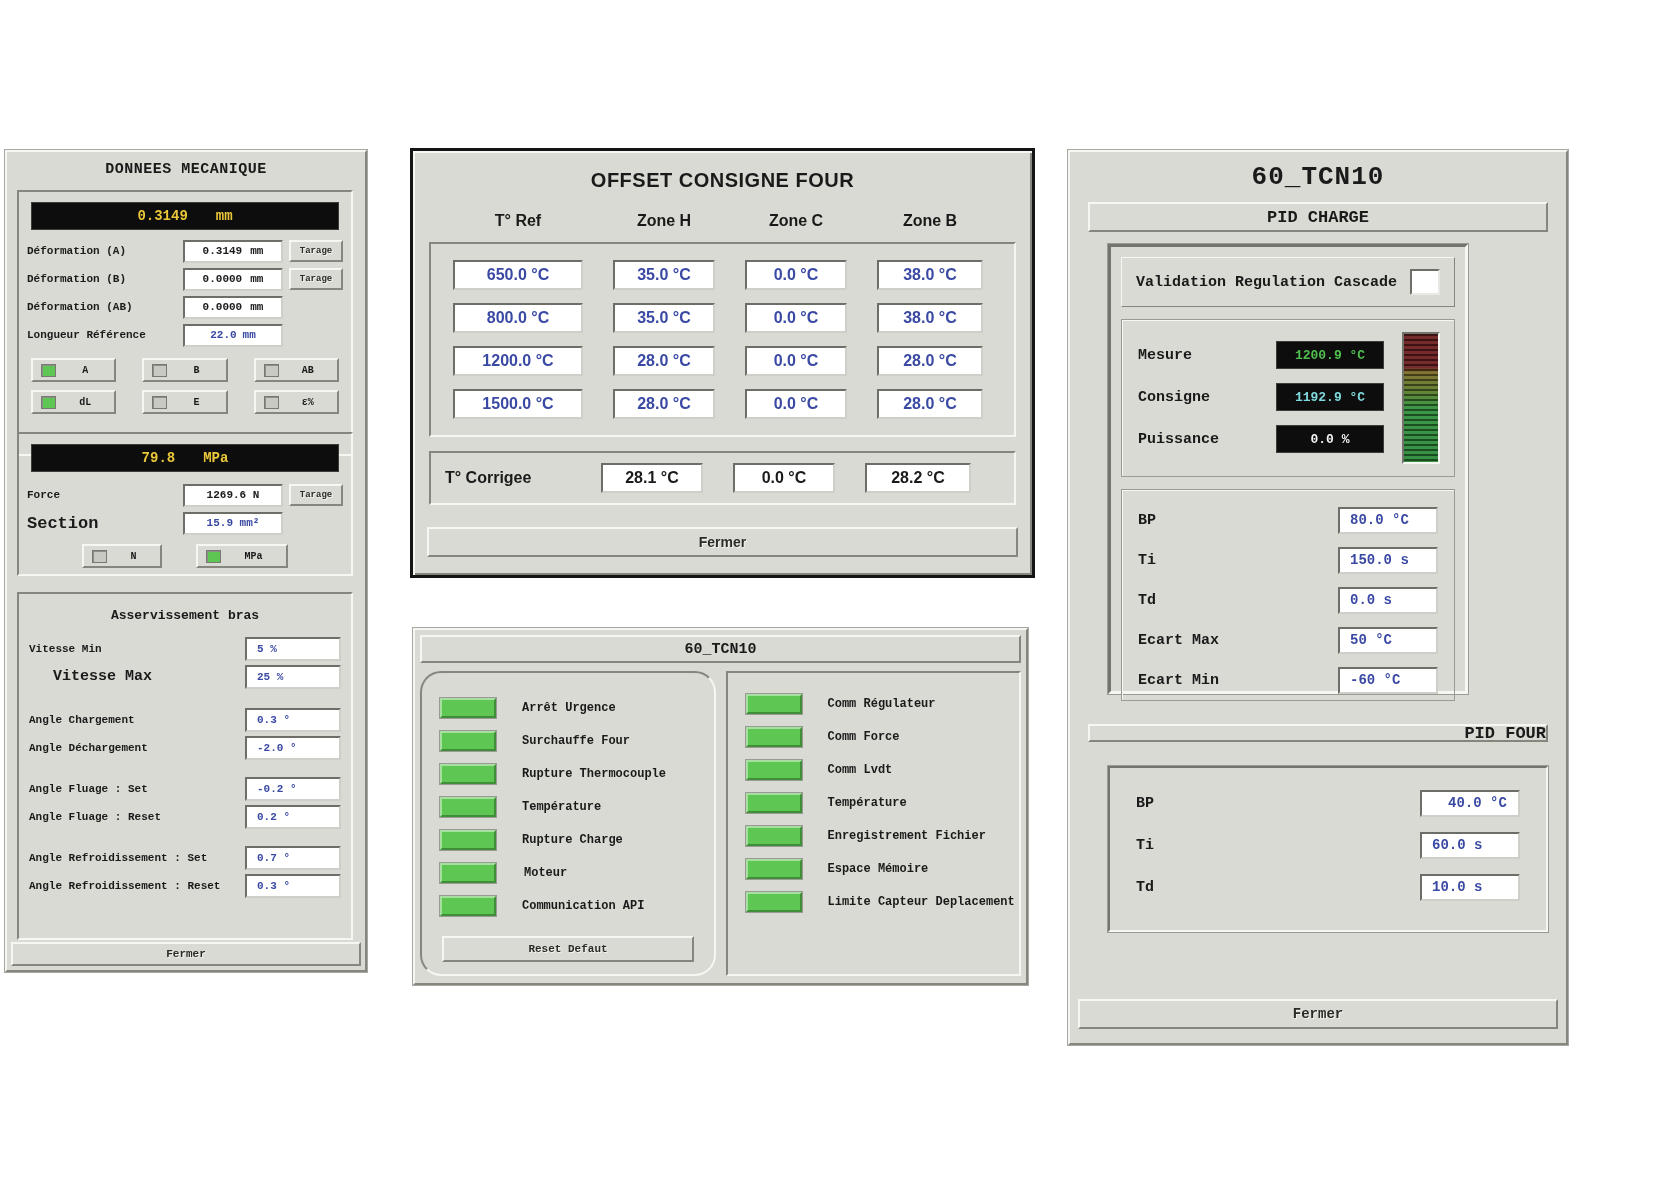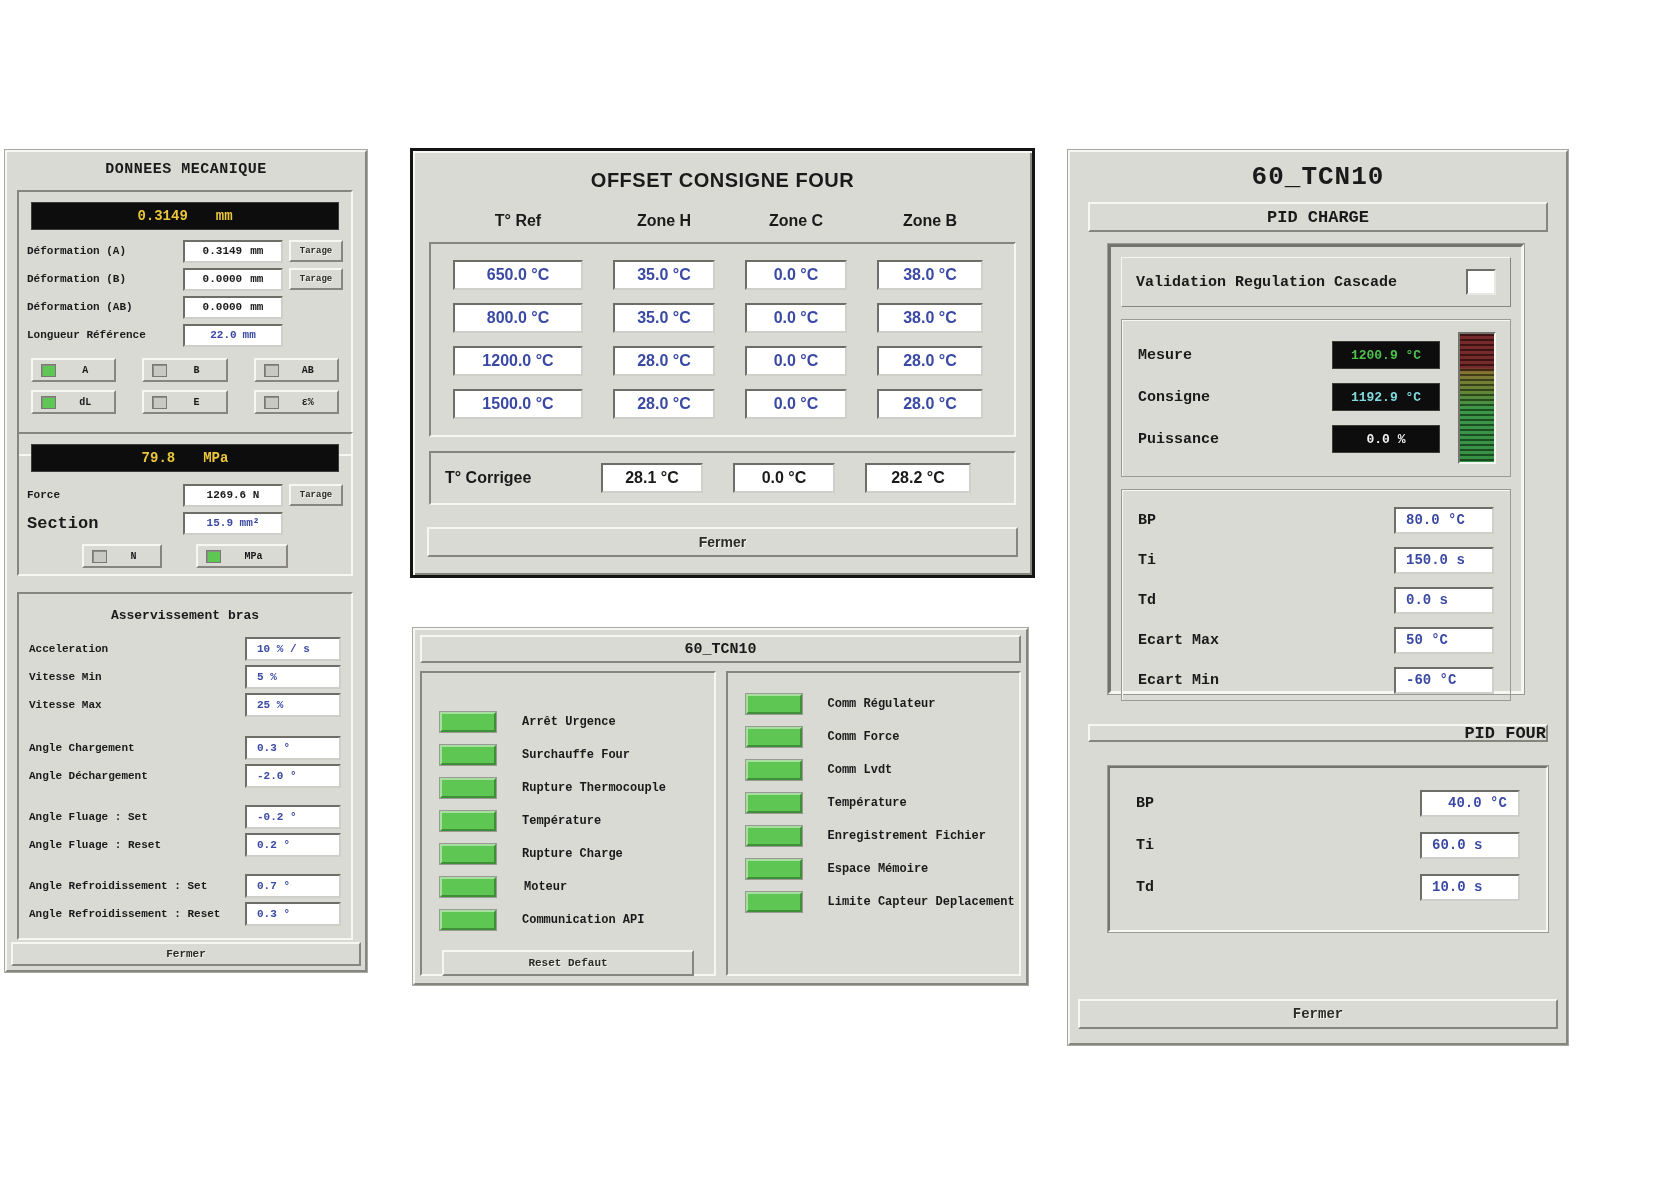--- a/index.html
+++ b/index.html
@@ -138,34 +138,28 @@
       <span class="raised row" style="width:92px;height:24px;padding-left:8px;">
         <span class="chk on"></span>
         <span style="flex:1;text-align:center;font-size:10px;">MPa</span>
       </span>
     </div>
   </div>
 
   <div class="sunken" style="position:absolute;left:10px;top:440px;width:336px;height:348px;padding:6px 10px;">
     <div style="text-align:center;font-size:13px;margin:8px 0 12px 0;">Asservissement bras</div>
 
-    <div class="row" style="height:27px;">
-      <span style="flex:1;font-size:11px;">Acceleration</span>
-      <span class="winput blue" style="width:96px;height:24px;font-size:11px;justify-content:flex-start;padding-left:10px;">
-        <span>10 % / s</span>
-        </span>
-    </div>
     <div class="row" style="height:27px;margin-top:1px;">
       <span style="flex:1;font-size:11px;">Vitesse Min</span>
       <span class="winput blue" style="width:96px;height:24px;font-size:11px;justify-content:flex-start;padding-left:10px;">
         <span>5 %</span>
         </span>
     </div>
     <div class="row" style="height:27px;margin-top:1px;">
-      <span style="flex:1;font-size:11px;">Vitesse Max</span>
+      <span style="flex:1;font-size:15px;margin-left:24px;">Vitesse Max</span>
       <span class="winput blue" style="width:96px;height:24px;font-size:11px;justify-content:flex-start;padding-left:10px;">
         <span>25 %</span>
         </span>
     </div>
 
     <div class="row" style="height:27px;margin-top:16px;">
       <span style="flex:1;font-size:11px;">Angle Chargement</span>
       <span class="winput blue" style="width:96px;height:24px;font-size:11px;justify-content:flex-start;padding-left:10px;">
         <span>0.3 °</span>
         </span>
@@ -250,21 +244,21 @@
   <div class="raised fermer" style="margin:22px 14px 0 14px;height:30px;font-size:14px;">Fermer</div>
 </div>
 
 <div class="window" style="left:413px;top:628px;width:615px;height:357px;padding:5px;">
   <div class="raised" style="height:28px;display:flex;align-items:center;justify-content:center;">
     <span style="font-size:15px;">60_TCN10</span>
   </div>
 
   <div style="display:flex;gap:10px;margin-top:8px;">
 
-    <div class="sunken" style="flex:1;height:305px;padding:32px 0 0 18px;">
+    <div class="sunken" style="flex:1;height:305px;padding:18px 0 0 18px;border-radius:21px;">
       <div class="row" style="height:33px;gap:26px;">
           <span class="led"></span>
         <span style="font-size:12px;">Arrêt Urgence</span>
         </div>
       <div class="row" style="height:33px;gap:26px;">
           <span class="led"></span>
         <span style="font-size:12px;">Surchauffe Four</span>
         </div>
       <div class="row" style="height:33px;gap:26px;">
           <span class="led"></span>
@@ -322,21 +316,21 @@
   </div>
 </div>
 
 <div class="window" style="left:1068px;top:150px;width:500px;height:895px;">
   <div style="text-align:center;font-size:26px;margin-top:10px;letter-spacing:1px;">60_TCN10</div>
 
   <div class="raised" style="margin:10px 18px 0 18px;height:30px;display:flex;align-items:center;justify-content:center;">
     <span style="font-size:17px;">PID CHARGE</span>
   </div>
 
-  <div style="position:absolute;left:38px;top:92px;width:416px;height:450px;
+  <div style="position:absolute;left:38px;top:92px;width:360px;height:450px;
               border:3px solid;border-color:#74746e var(--lt) var(--lt) #74746e;background:var(--panel);
               box-shadow:0 0 0 1px #9a9a94;padding:10px;">
 
     <div class="raised row" style="height:50px;border-width:1px;">
       <span style="flex:1;font-size:15px;padding-left:14px;">Validation Regulation Cascade</span>
       <span style="width:30px;height:26px;background:#ffffff;border:2px solid;border-color:#6e6e68 #e8e8e4 #e8e8e4 #6e6e68;margin-right:14px;"></span>
     </div>
 
     <div style="position:relative;margin-top:12px;height:158px;border:1px solid #9a9a94;box-shadow:inset 1px 1px 0 var(--lt);padding:14px 70px 0 16px;">
       <div class="row" style="height:42px;">

